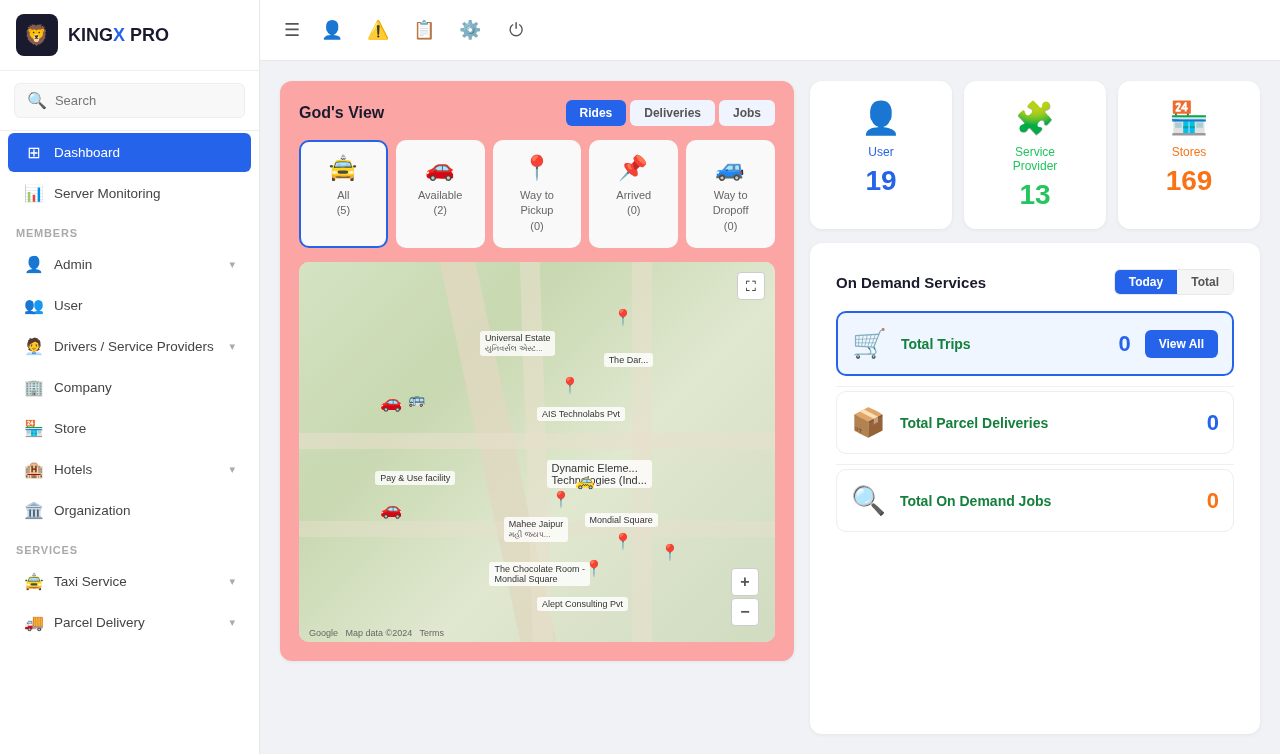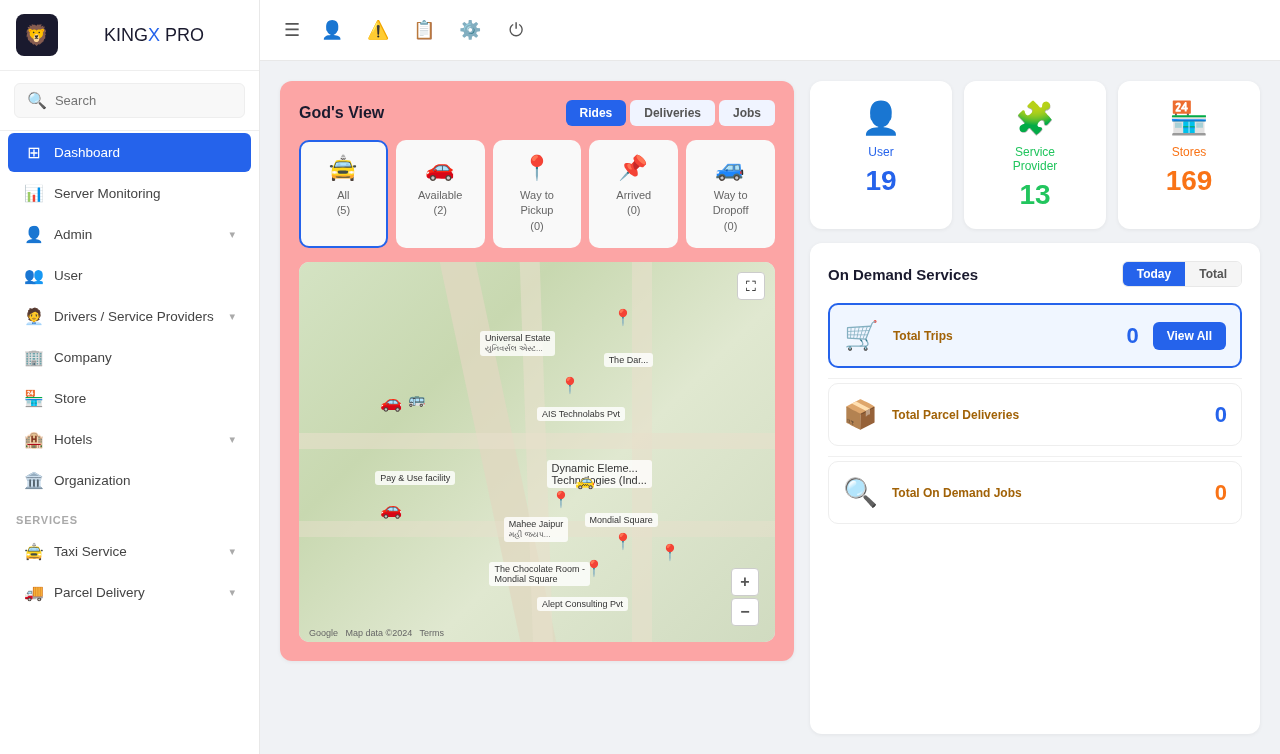--- a/index.html
+++ b/index.html
@@ -21,21 +21,21 @@
       padding: 14px 16px;
       border-bottom: 1px solid #eee;
     }
     .logo-icon {
       width: 42px; height: 42px;
       background: #1a1a2e;
       border-radius: 8px;
       display: flex; align-items: center; justify-content: center;
       font-size: 20px;
     }
-    .logo-text { font-size: 18px; font-weight: 400; color: #1a1a2e; margin-left: 36px; }
+    .logo-text { font-size: 18px; font-weight: 700; color: #1a1a2e; }
     .logo-text span { color: #2563eb; }
     .sidebar-search {
       padding: 12px 14px;
       border-bottom: 1px solid #eee;
     }
     .search-box {
       display: flex; align-items: center; gap: 8px;
       background: #f8f8f8;
       border: 1px solid #eee;
       border-radius: 6px;
@@ -256,21 +256,21 @@
     .stat-card.provider .stat-label { color: #22c55e; }
     .stat-card.provider .stat-value { color: #22c55e; }
     .stat-card.stores .stat-label { color: #f97316; }
     .stat-card.stores .stat-value { color: #f97316; }
     .provider-sub { font-size: 11px; color: #22c55e; font-weight: 600; }
 
     
     .demand-card {
       background: #fff;
       border-radius: 12px;
-      padding: 18px;
+      padding: 26px;
       box-shadow: 0 1px 4px rgba(0,0,0,0.06);
       flex: 1;
     }
     .demand-header {
       display: flex;
       align-items: center;
       justify-content: space-between;
       margin-bottom: 16px;
     }
     .demand-title { font-size: 15px; font-weight: 700; color: #1a1a2e; }
@@ -290,21 +290,21 @@
       display: flex;
       align-items: center;
       padding: 14px;
       border-radius: 10px;
       margin-bottom: 10px;
       gap: 14px;
     }
     .demand-item.highlighted { border: 2px solid #2563eb; background: #f0f6ff; }
     .demand-item.plain { border: 1px solid #eee; }
     .demand-icon { font-size: 28px; }
-    .demand-label { flex: 1; font-size: 12px; font-weight: 600; color: #a16207; }
+    .demand-label { flex: 1; font-size: 14px; font-weight: 600; color: #15803d; }
     .demand-count { font-size: 22px; font-weight: 800; color: #2563eb; }
     .demand-view-btn {
       background: #2563eb;
       color: #fff;
       border: none;
       border-radius: 6px;
       padding: 7px 14px;
       font-size: 12px;
       font-weight: 700;
       cursor: pointer;
@@ -334,20 +334,21 @@
 
   <div class="nav-item active">
     <span class="icon">⊞</span>
     <span>Dashboard</span>
   </div>
   <div class="nav-item">
     <span class="icon">📊</span>
     <span>Server Monitoring</span>
   </div>
 
+  <div class="section-label">MEMBERS</div>
   <div class="nav-item">
     <span class="icon">👤</span>
     <span>Admin</span>
     <span class="arrow">▾</span>
   </div>
   <div class="nav-item">
     <span class="icon">👥</span>
     <span>User</span>
   </div>
   <div class="nav-item">

